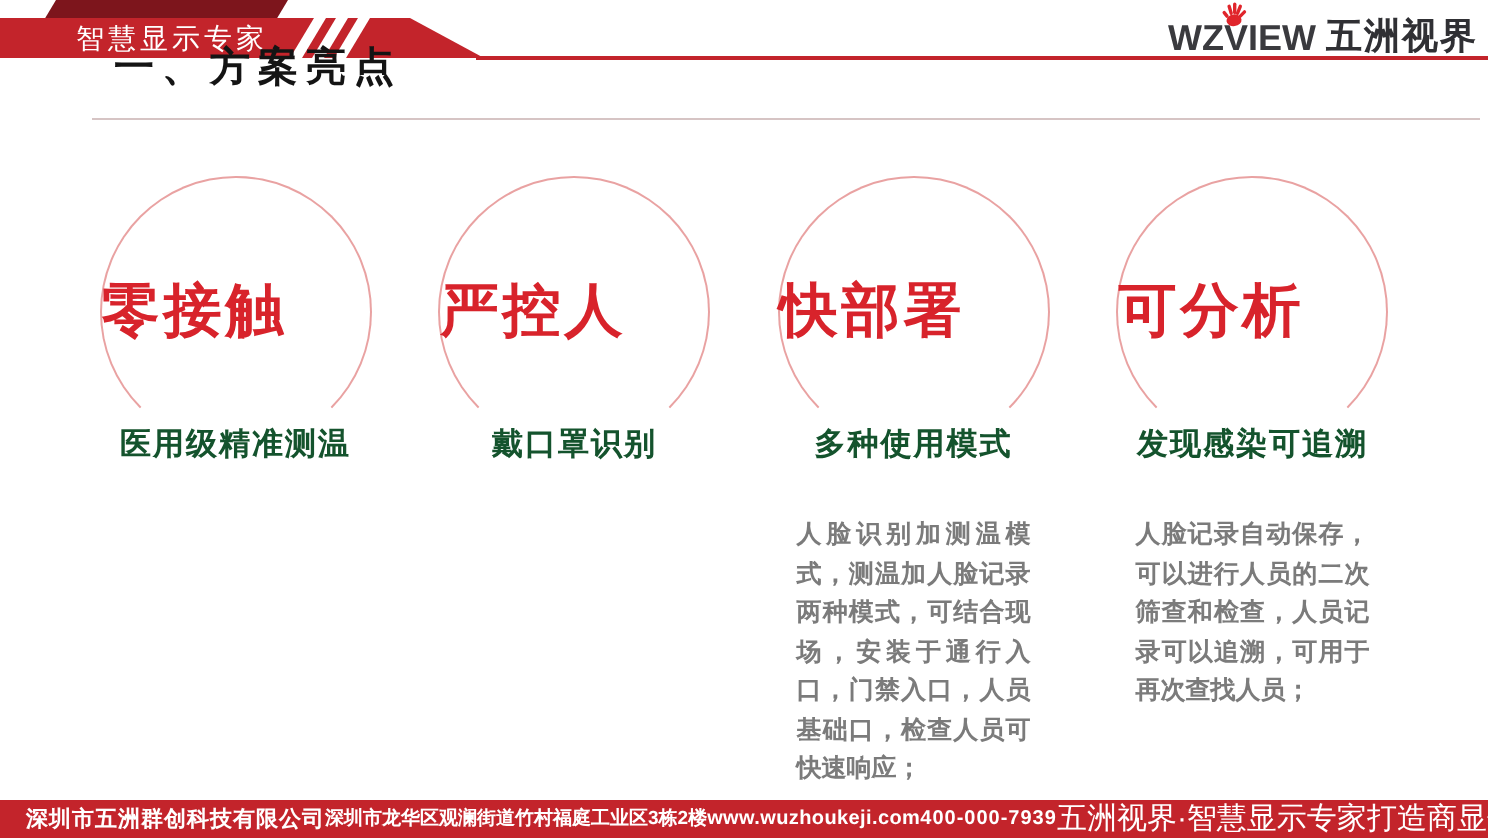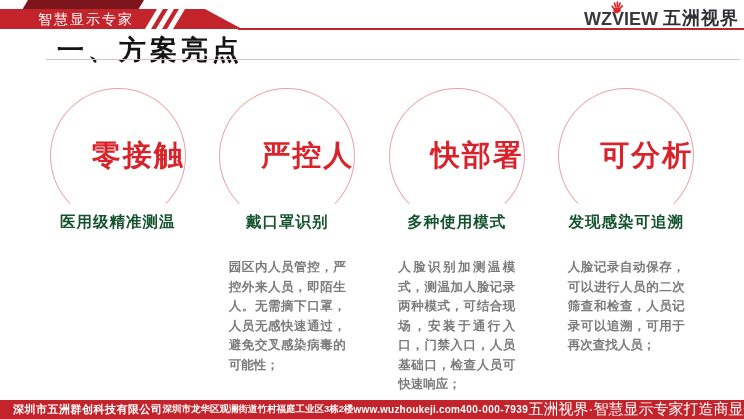--- a/index.html
+++ b/index.html
@@ -12,30 +12,30 @@
   .banner-label { position:absolute; top:10px; left:38px; color:#fff; font-size:14px;
                   font-weight:400; letter-spacing:2px; line-height:19px; }
   .top-line { position:absolute; top:28px; left:238px; width:506px; height:2px; background:#c3242b; }
 
   .logo { position:absolute; top:6px; right:5px; display:flex; align-items:flex-end; }
   .logo-en { font-size:18px; font-weight:900; color:#3a3a3e; letter-spacing:0px; }
   .logo-cn { font-size:18px; font-weight:900; color:#303034; margin-left:5px; letter-spacing:1px; }
   .hand-icon { position:absolute; left:26px; top:-6px; width:14px; height:14px; }
 
   
-  .page-title { position:absolute; top:32px; left:57px; font-size:27px; font-weight:900;
+  .page-title { position:absolute; top:20px; left:57px; font-size:20px; font-weight:900;
                 color:#141414; letter-spacing:4px; }
   .title-underline { position:absolute; top:59px; left:46px; width:694px; height:1px; background:#d6c4c4; }
 
   
   .columns { position:absolute; top:88px; left:33px; width:678px; display:flex; }
   .col { flex:1 1 0; min-width:0; }
   .circle { width:136px; height:136px; margin:0 auto; border-radius:50%;
             border:1.4px solid #e9a2a2; border-bottom-color:transparent;
-            display:flex; align-items:center; justify-content:flex-end; }
+            display:flex; align-items:center; justify-content:flex-start; }
   .kw { font-size:29px; font-weight:900; color:#d8232b; letter-spacing:2px; }
   .subtitle { margin-top:-12px; text-align:center; font-size:15.5px; font-weight:800;
               color:#14532d; letter-spacing:1px; }
   .detail { width:117px; margin:25px auto 0; font-size:12.5px; line-height:19.5px;
             font-weight:700; color:#7b7b7b; text-align:justify; }
 
   
   .footer { position:absolute; left:0; bottom:0; width:744px; height:19px; background:#c3242b;
             display:flex; align-items:center; justify-content:space-between; padding:0 13px;
             color:#ffffff; white-space:nowrap; }
@@ -87,21 +87,20 @@
         <span class="kw">零接触</span>
       </div>
       <div class="subtitle">医用级精准测温</div>
     </div>
 
     <div class="col">
       <div class="circle">
         <span class="kw">严控人</span>
       </div>
       <div class="subtitle">戴口罩识别</div>
-      <div class="detail">园区内人员管控，严控外来人员，即陌生人。无需摘下口罩，人员无感快速通过，避免交叉感染病毒的可能性；</div>
     </div>
 
     <div class="col">
       <div class="circle">
         <span class="kw">快部署</span>
       </div>
       <div class="subtitle">多种使用模式</div>
       <div class="detail">人脸识别加测温模式，测温加人脸记录两种模式，可结合现场，安装于通行入口，门禁入口，人员基础口，检查人员可快速响应；</div>
     </div>
 

